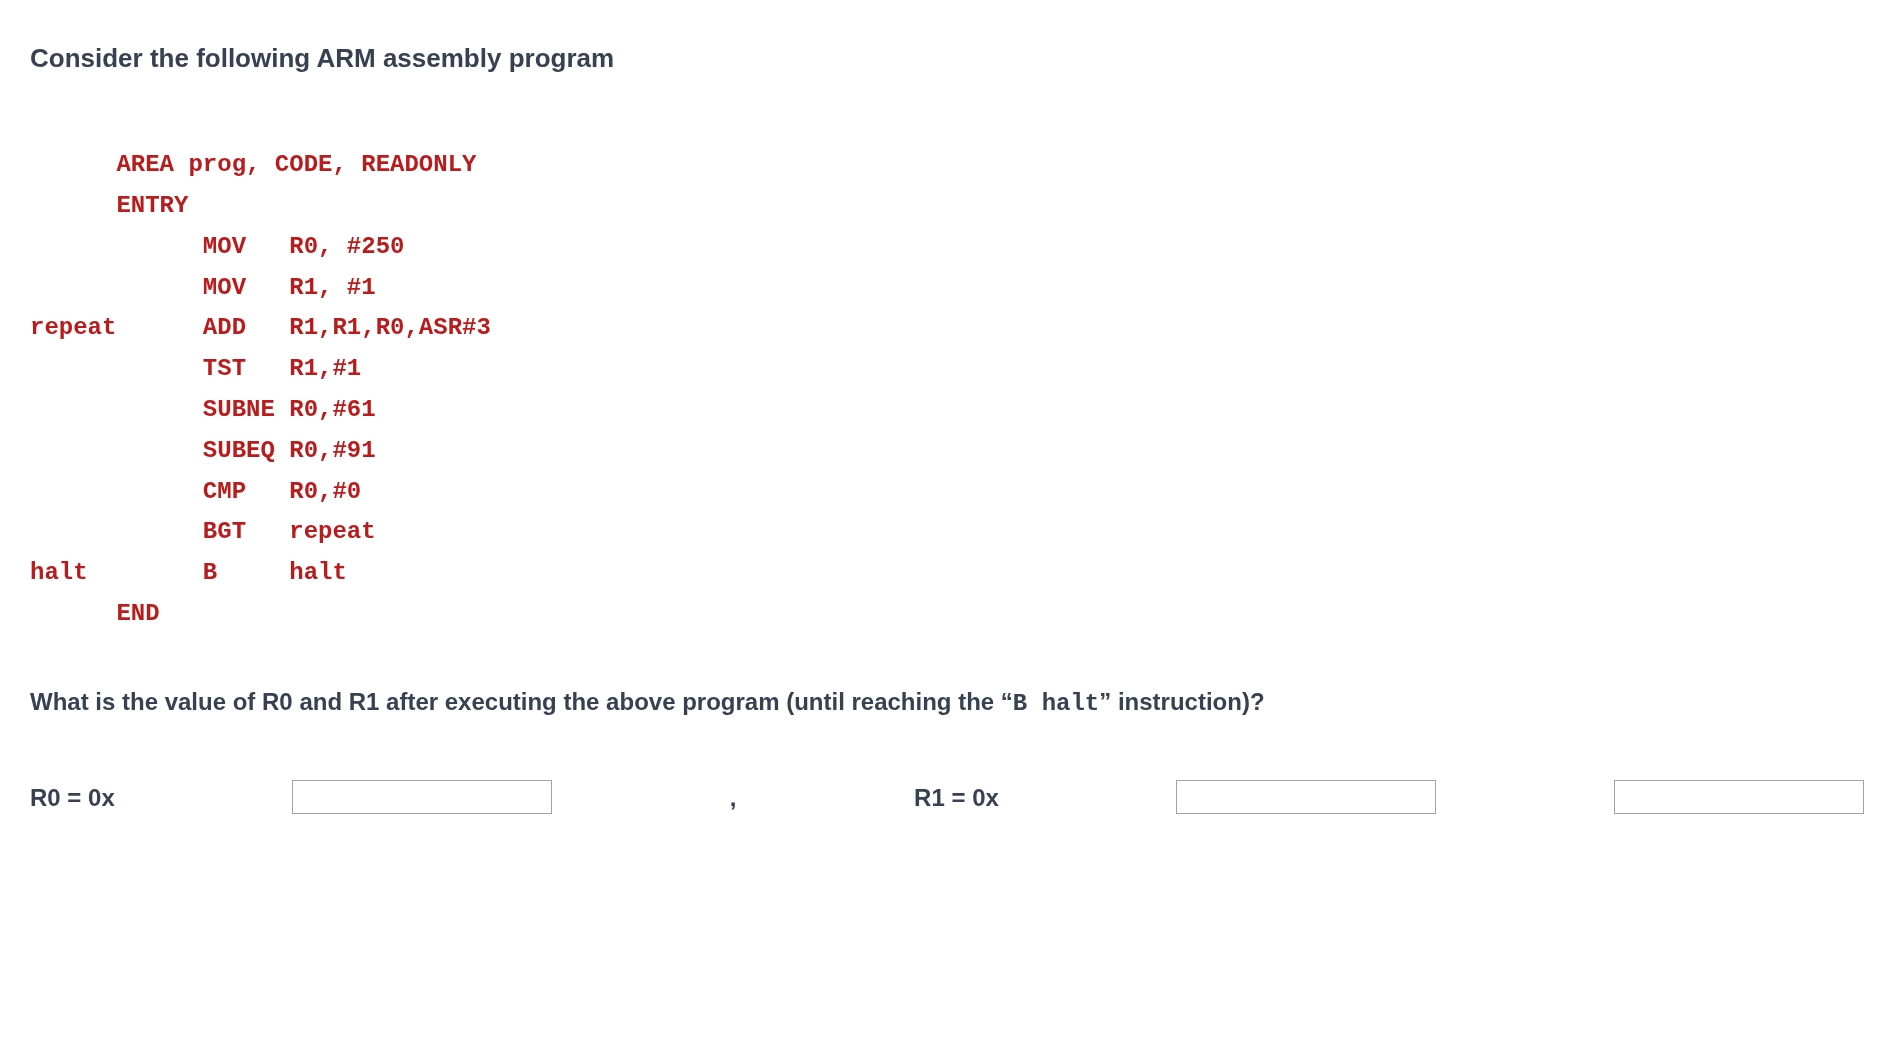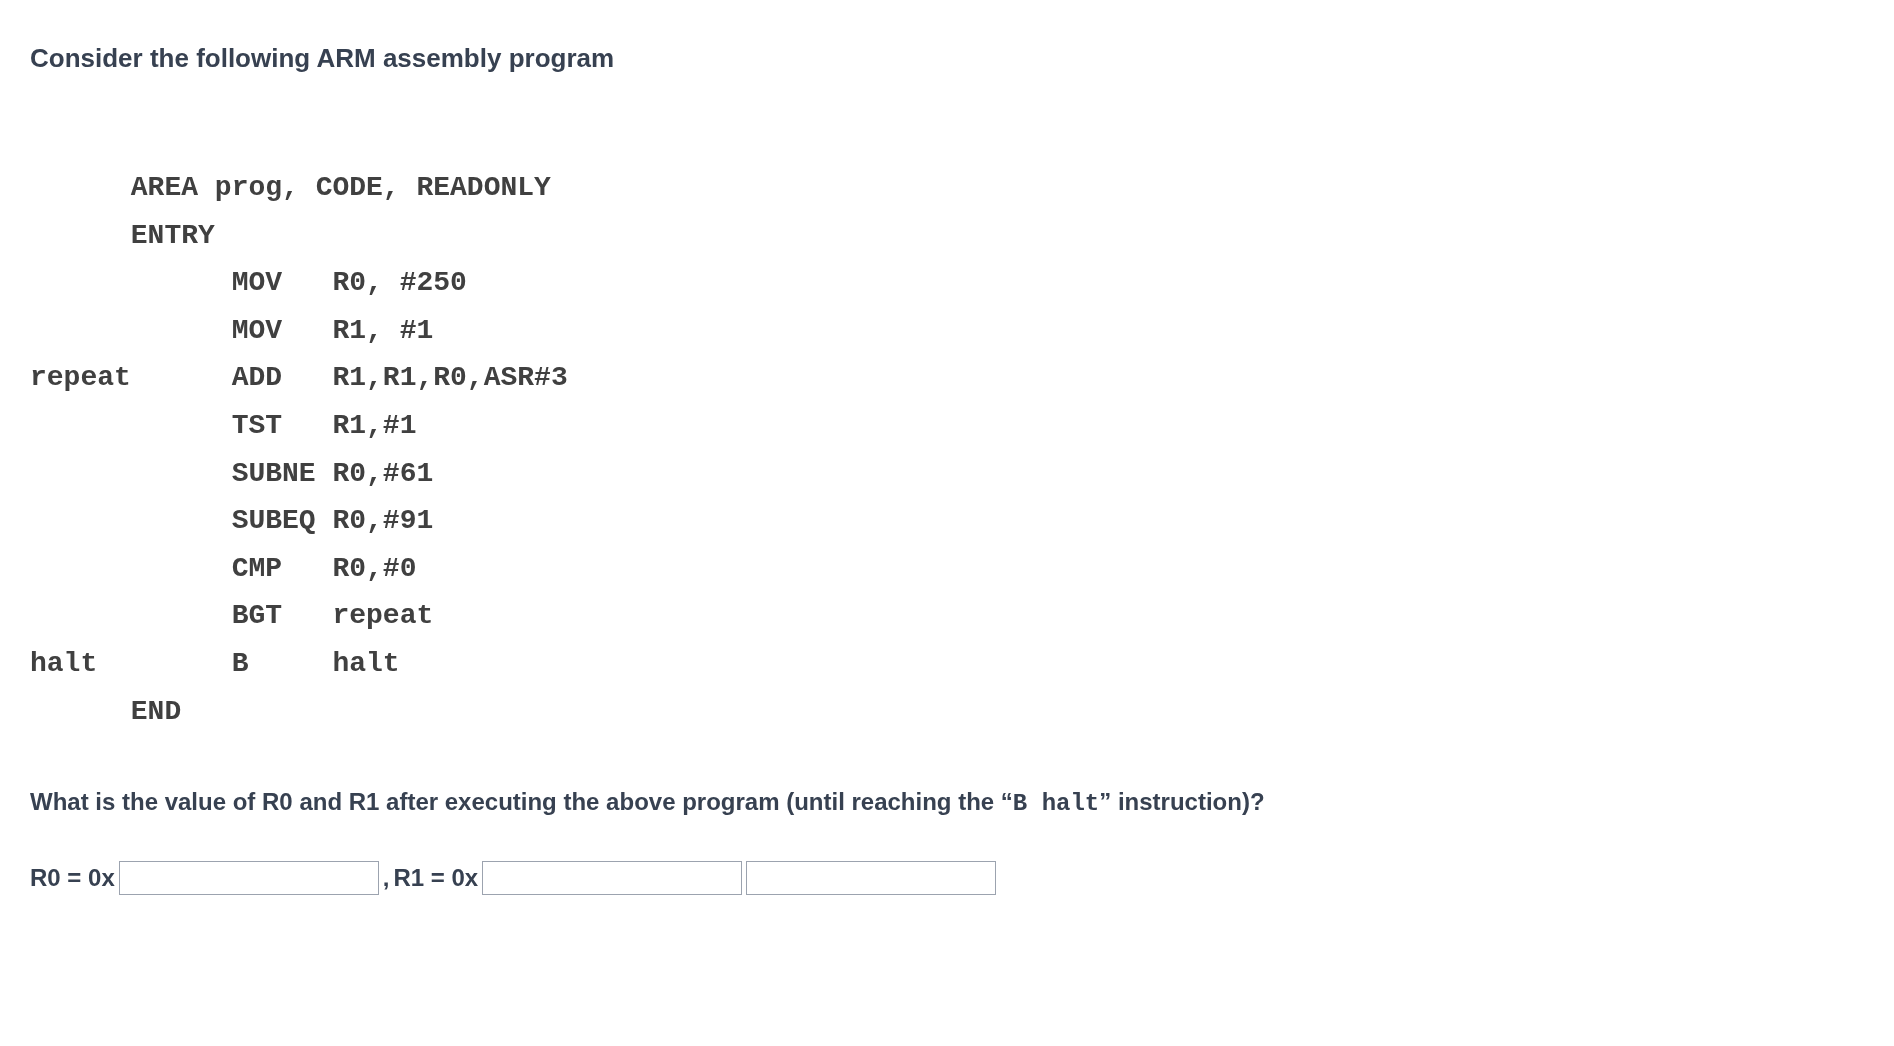--- a/index.html
+++ b/index.html
@@ -8,49 +8,50 @@
     color: #374151;
     margin: 0;
     padding: 40px 30px;
     font-size: 22px;
     line-height: 1.4;
   }
   .heading {
     font-weight: 700;
     font-size: 26px;
     color: #374151;
-    margin-bottom: 40px;
+    margin-bottom: 28px;
   }
   .code-block {
     font-family: "Courier New", Courier, monospace;
     font-weight: 700;
-    font-size: 28px;
-    color: #404040;
+    font-size: 24px;
+    color: #b91c1c;
     white-space: pre;
     line-height: 1.7;
     margin-bottom: 50px;
   }
   .question {
     font-weight: 700;
     font-size: 24px;
     color: #374151;
-    margin-bottom: 40px;
+    margin-bottom: 60px;
   }
   .question .mono {
     font-family: "Courier New", Courier, monospace;
   }
   .answer-row {
     font-weight: 700;
     font-size: 24px;
     color: #374151;
     display: flex;
     flex-wrap: wrap;
     align-items: center;
     gap: 8px 4px;
     row-gap: 14px;
+    justify-content: space-between;
   }
   input.blank {
     border: 1px solid #9ca3af;
     background: #fff;
     height: 34px;
     width: 260px;
     font-size: 20px;
     padding: 0 6px;
     box-sizing: border-box;
   }

